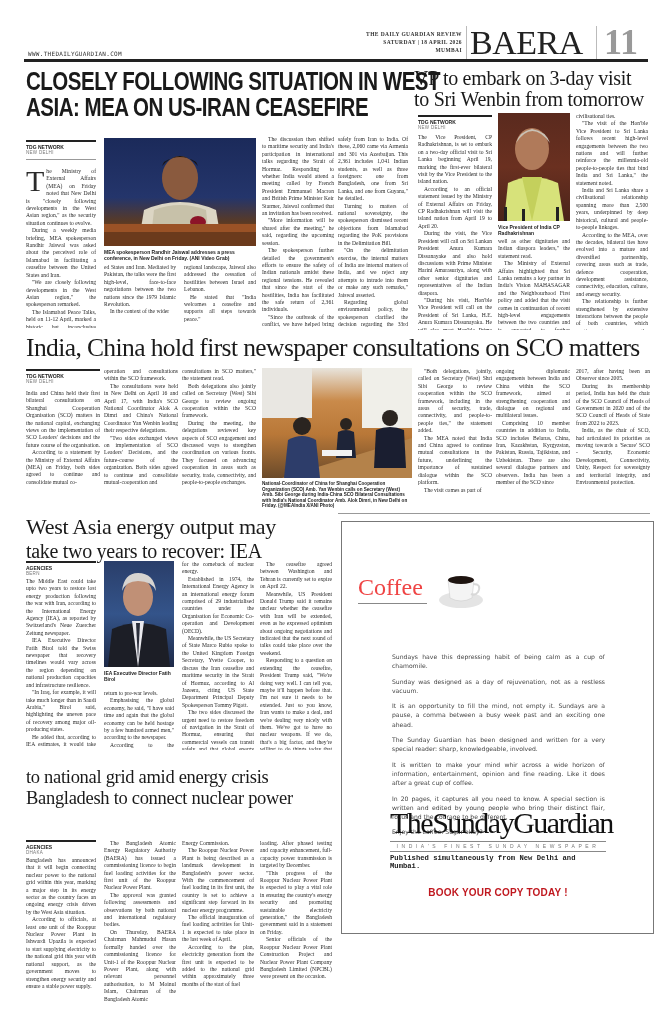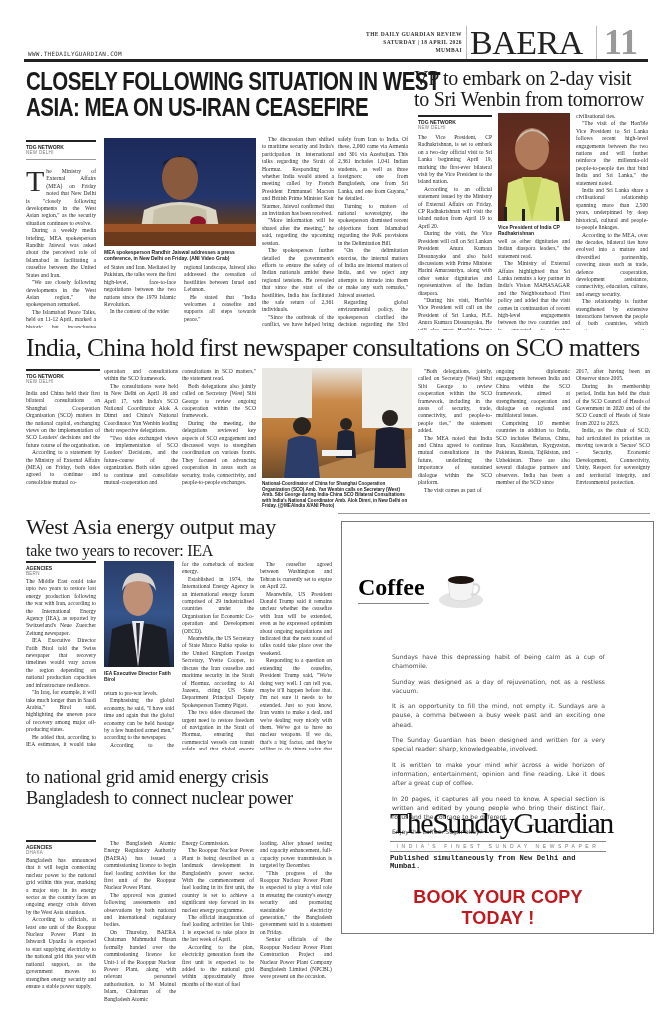--- a/index.html
+++ b/index.html
@@ -18,27 +18,27 @@
 .byline{font-family:"Liberation Sans",sans-serif;font-size:5px;font-weight:bold;line-height:6px;color:#222}
 .byline-loc{font-family:"Liberation Sans",sans-serif;font-size:4.5px;line-height:6px;color:#777;letter-spacing:.3px}
 .col{font-size:5.6px;line-height:7.4px;text-align:justify;hyphens:auto;color:#2a2a2a}
 .col p{text-indent:6px}
 .col p.noindent{text-indent:0}
 .dropcap{float:left;font-size:30px;line-height:24px;margin:1px 2px 0 0;font-family:"Liberation Serif",serif}
 .caption{font-family:"Liberation Sans",sans-serif;font-weight:bold;font-size:5px;line-height:6px;color:#222}
 .photo{background:#333;overflow:hidden}
 .rule-thin{height:1px;background:#999}
 .ad-box{left:341px;top:521px;width:313px;height:413px;border:1px solid #777;background:#fff}
-.ad-title{font-family:"Liberation Serif",serif;font-weight:bold;font-size:24px;color:#000000}
+.ad-title{font-family:"Liberation Serif",serif;font-weight:normal;font-size:24px;color:#ef4444}
 .ad-text{font-family:"DejaVu Sans","Liberation Sans",sans-serif;font-size:6.1px;line-height:9.3px;color:#444;text-align:justify}
 .ad-text p{margin-bottom:6px}
 .tsg-logo{font-family:"Liberation Serif",serif;font-size:30px;letter-spacing:-1.5px;color:#111;line-height:32px}
 .tsg-tag{font-family:"Liberation Sans",sans-serif;font-size:5px;letter-spacing:3.6px;color:#777;text-align:center;border-top:1px solid #888;border-bottom:1px solid #888;line-height:9px}
 .tsg-pub{font-family:Liberation Mono, monospace;font-weight:bold;font-size:7.2px;color:#222}
-.tsg-cta{font-family:"Liberation Sans",sans-serif;font-weight:bold;font-size:18px;color:#c0181f;letter-spacing:.2px}
+.tsg-cta{font-family:"Liberation Sans",sans-serif;font-weight:bold;font-size:10px;color:#c0181f;letter-spacing:.2px}
 </style>
 </head>
 <body>
 
 <div class="abs masthead-url">WWW.THEDAILYGUARDIAN.COM</div>
 <div class="abs masthead-meta">
   <div>THE DAILY GUARDIAN REVIEW</div>
   <div>SATURDAY | 18 APRIL 2026</div>
   <div>MUMBAI</div>
 </div>
@@ -96,21 +96,21 @@
   <p>"Since the outbreak of the conflict, we have helped bring 2,361 Indian citizens</p>
 </div>
 <div class="abs col" style="left:338px;top:136px;width:70px;height:194px;overflow:hidden">
   <p class="noindent">safely from Iran to India. Of these, 2,060 came via Armenia and 301 via Azerbaijan. This 2,361 includes 1,041 Indian students, as well as three foreigners: one from Bangladesh, one from Sri Lanka, and one from Guyana," he detailed.</p>
   <p>Turning to matters of national sovereignty, the spokesperson dismissed recent objections from Islamabad regarding the PoK provisions in the Delimitation Bill.</p>
   <p>"On the delimitation exercise, the internal matters of India are internal matters of India, and we reject any attempts to intrude into them or make any such remarks," Jaiswal asserted.</p>
   <p>Regarding global environmental policy, the spokesperson clarified the decision regarding the 33rd UN Climate Change Conference (COP33).</p>
 </div>
 
 <div class="abs" style="left:414px;top:68px;width:250px">
-  <div class="h-serif" style="font-size:20px;line-height:21px;white-space:nowrap">VP to embark on 2-day visit</div>
+  <div class="h-serif" style="font-size:20px;line-height:21px;white-space:nowrap">VP to embark on 3-day visit</div>
   <div class="h-serif" style="font-size:20px;line-height:21px;white-space:nowrap">to Sri Wenbin from tomorrow</div>
 </div>
 <div class="abs" style="left:418px;top:115px;width:74px">
   <div class="byline-rule"></div>
   <div class="byline" style="margin-top:2px">TDG NETWORK</div>
   <div class="byline-loc">NEW DELHI</div>
 </div>
 <div class="abs col" style="left:418px;top:134px;width:74px;height:196px;overflow:hidden">
   <p class="noindent">The Vice President, CP Radhakrishnan, is set to embark on a two-day official visit to Sri Lanka beginning April 19, marking the first-ever bilateral visit by the Vice President to the island nation.</p>
   <p>According to an official statement issued by the Ministry of External Affairs on Friday, CP Radhakrishnan will visit the island nation from April 19 to April 20.</p>
@@ -188,21 +188,21 @@
 </div>
 <div class="abs col" style="left:576px;top:368px;width:74px;height:142px;overflow:hidden">
   <p class="noindent">2017, after having been an Observer since 2005.</p>
   <p>During its membership period, India has held the chair of the SCO Council of Heads of Government in 2020 and of the SCO Council of Heads of State from 2022 to 2023.</p>
   <p>India, as the chair of SCO, had articulated its priorities as moving towards a 'Secure' SCO - Security, Economic Development, Connectivity, Unity, Respect for sovereignty and territorial integrity, and Environmental protection.</p>
 </div>
 <div class="abs rule-thin" style="left:338px;top:513px;width:312px"></div>
 
 <div class="abs" style="left:26px;top:515px;width:310px">
   <div class="h-serif" style="font-size:22px;line-height:24px;white-space:nowrap">West Asia energy output may</div>
-  <div class="h-serif" style="font-size:16px;line-height:24px;white-space:nowrap">take two years to recover: IEA</div>
+  <div class="h-serif" style="font-size:20px;line-height:24px;white-space:nowrap">take two years to recover: IEA</div>
 </div>
 <div class="abs" style="left:26px;top:561px;width:70px">
   <div class="byline-rule"></div>
   <div class="byline" style="margin-top:2px">AGENCIES</div>
   <div class="byline-loc">BERN</div>
 </div>
 <div class="abs col" style="left:26px;top:578px;width:70px;height:170px;overflow:hidden">
   <p class="noindent">The Middle East could take upto two years to restore lost energy production following the war with Iran, according to the International Energy Agency (IEA), as reported by Switzerland's Neue Zuercher Zeitung newspaper.</p>
   <p>IEA Executive Director Fatih Birol told the Swiss newspaper that recovery timelines would vary across the region depending on national production capacities and infrastructure resilience.</p>
   <p>"In Iraq, for example, it will take much longer than in Saudi Arabia," Birol said, highlighting the uneven pace of recovery among major oil-producing states.</p>

